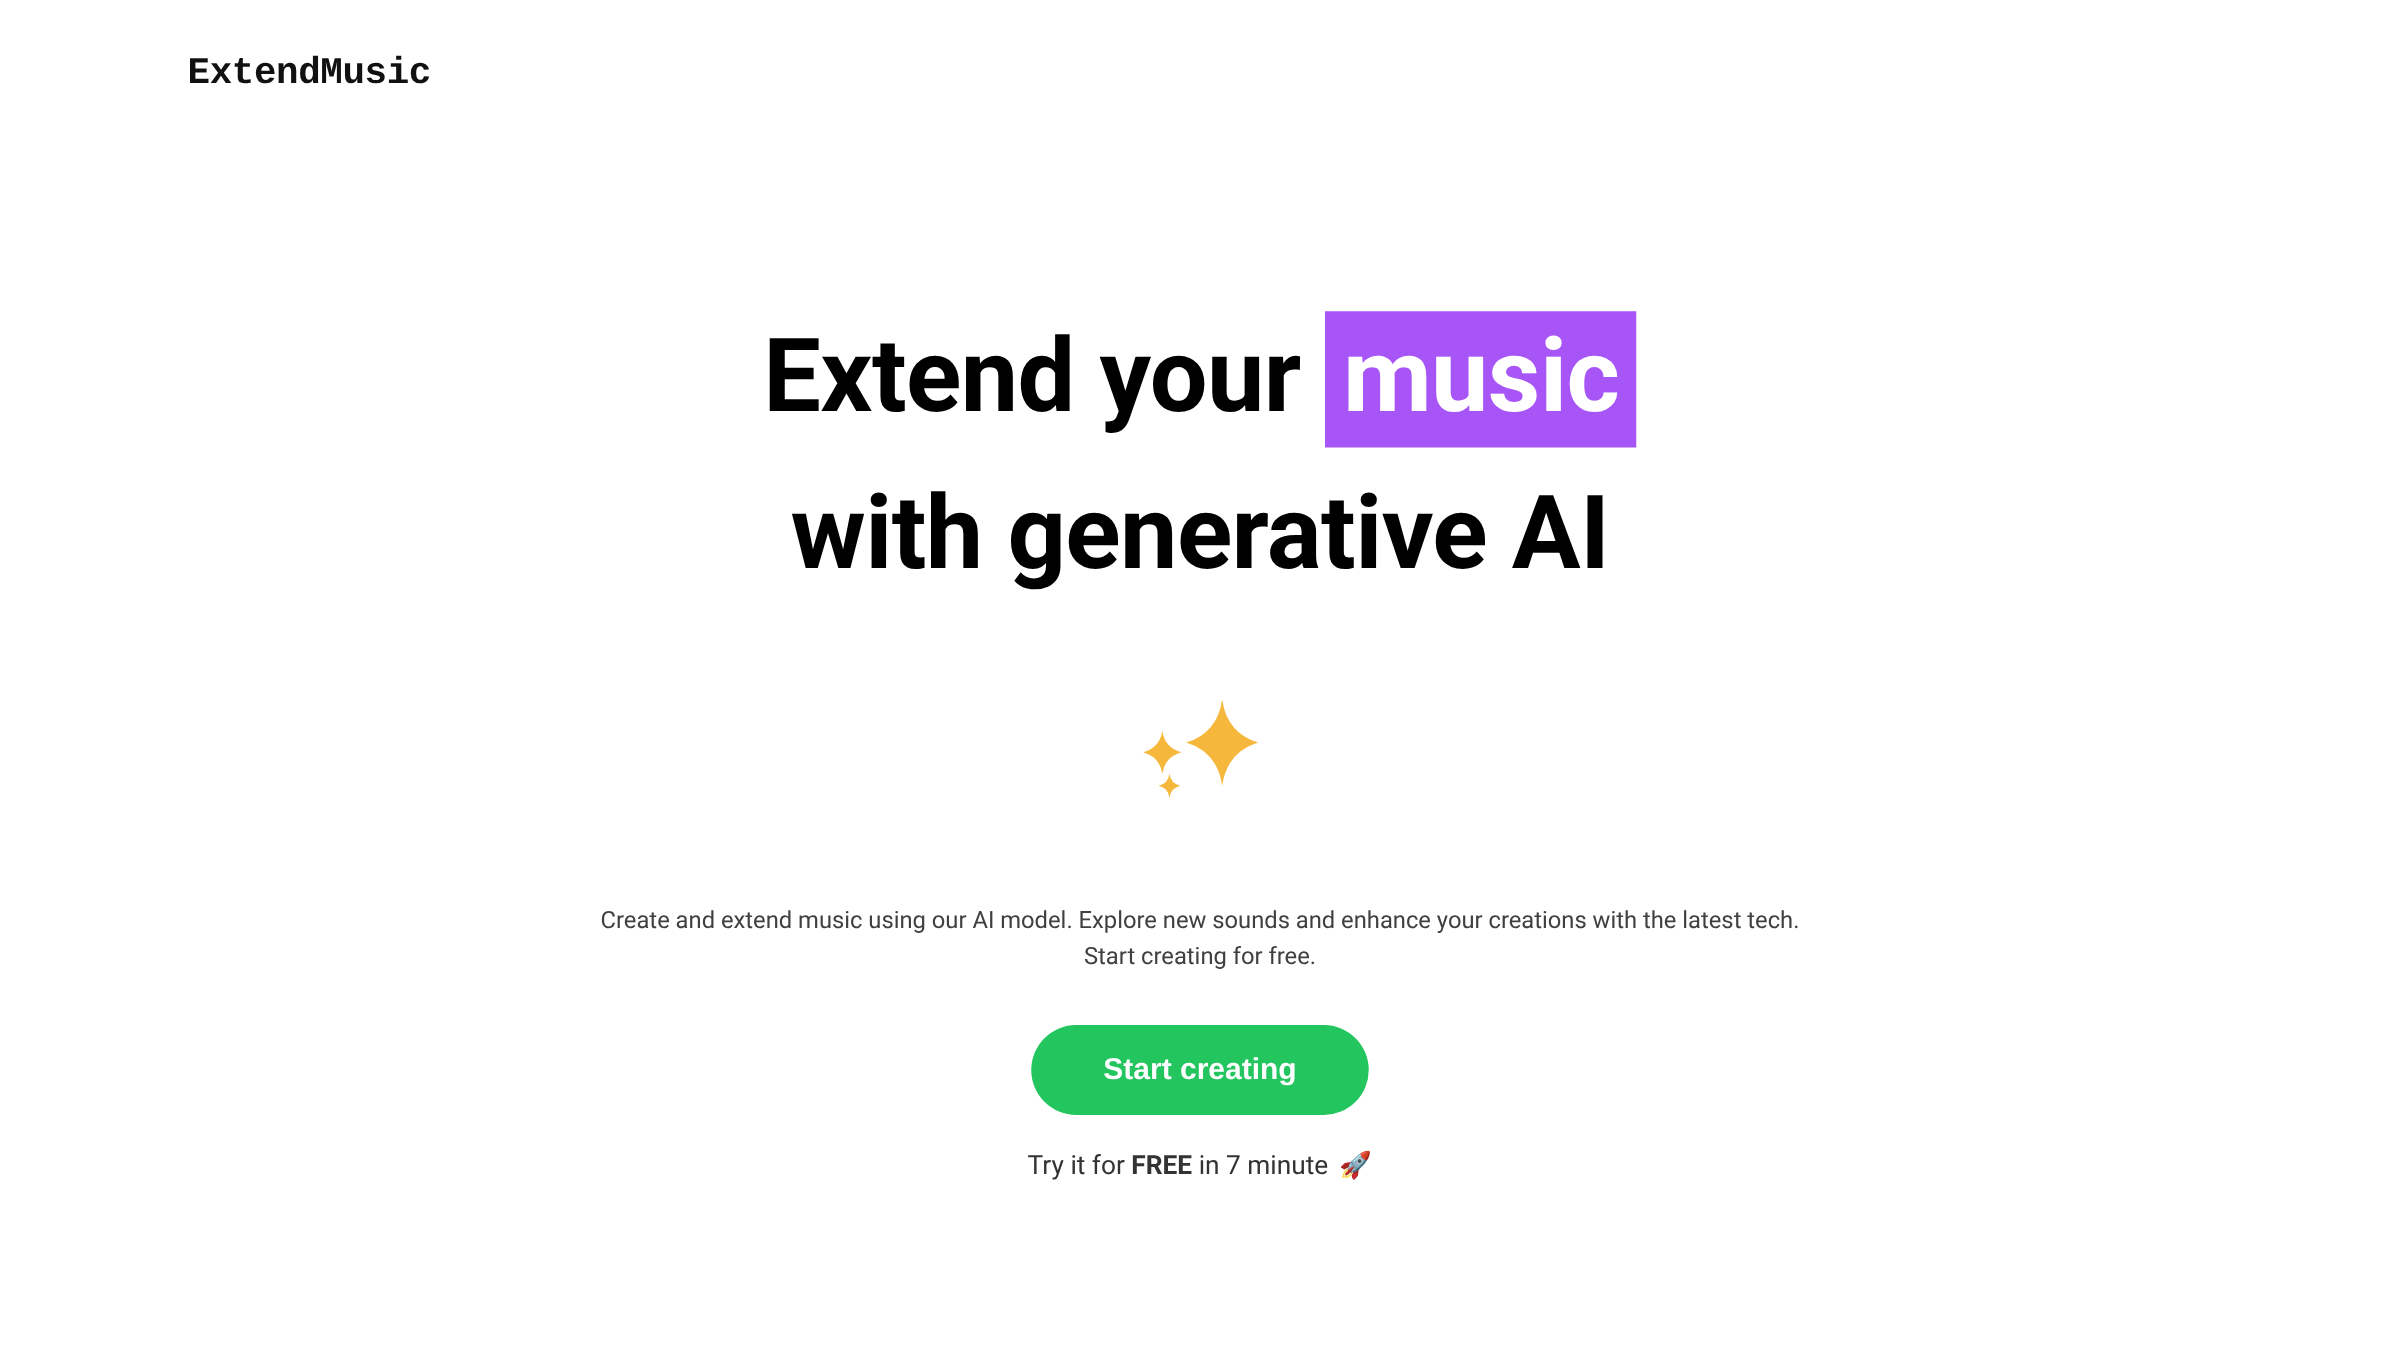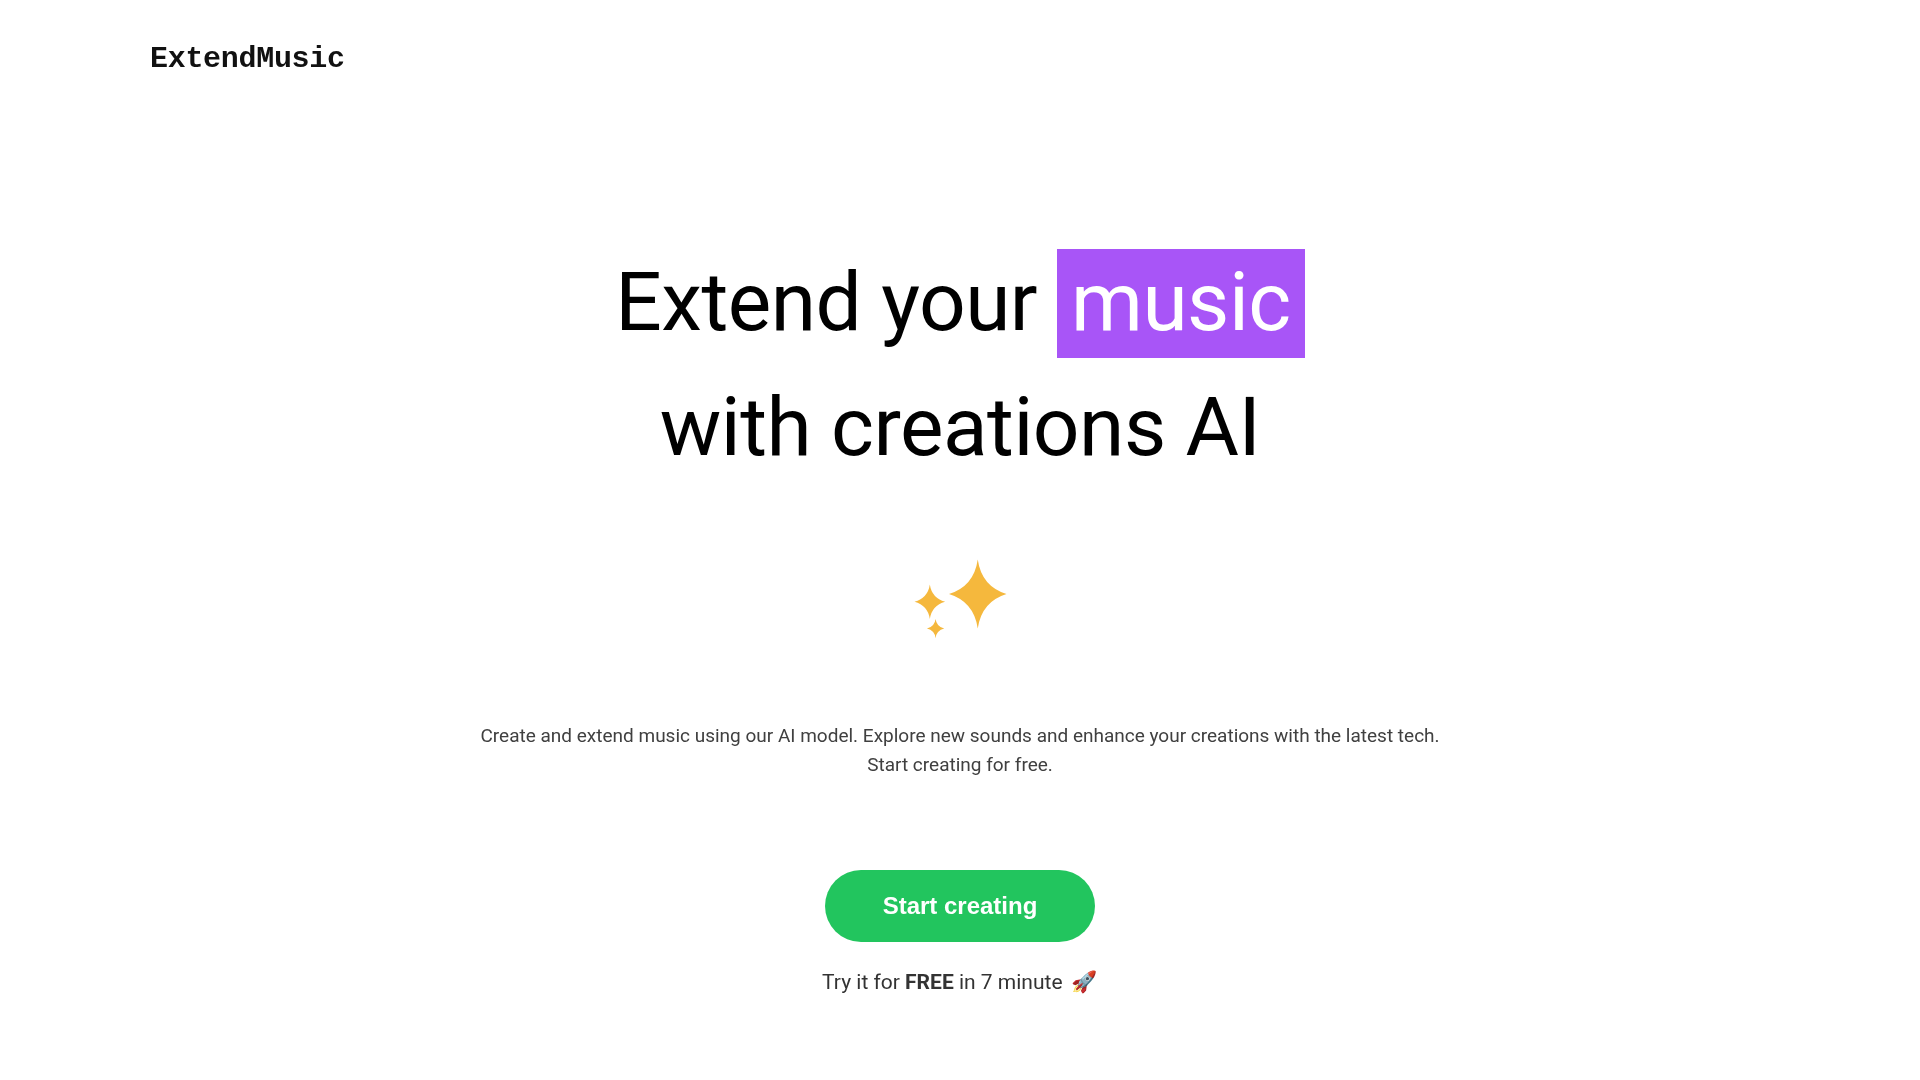--- a/index.html
+++ b/index.html
@@ -30,21 +30,21 @@
     .hero {
       position: absolute;
       top: 240px;
       left: 50%;
       transform: translateX(-50%);
       text-align: center;
       width: 100%;
     }
     .headline {
       font-size: 82px;
-      font-weight: 400;
+      font-weight: 700;
       color: #000000;
       line-height: 1.53;
       letter-spacing: -0.5px;
       display: block;
       text-align: center;
     }
     .headline-line1 {
       display: block;
     }
     .headline-line2 {
@@ -70,21 +70,21 @@
       margin-top: 75px;
       font-size: 19px;
       color: #404040;
       line-height: 1.55;
       max-width: 980px;
       margin-left: auto;
       margin-right: auto;
       font-weight: 400;
     }
     .cta-button {
-      margin-top: 90px;
+      margin-top: 40px;
       display: inline-block;
       background-color: #22c55e;
       color: #ffffff;
       font-size: 24px;
       font-weight: 600;
       padding: 22px 58px;
       border: none;
       border-radius: 999px;
       cursor: pointer;
     }
@@ -106,21 +106,21 @@
 
 <div class="header">
   <div class="logo">ExtendMusic</div>
 </div>
 
 <div class="hero">
   <h1 class="headline">
     <span class="headline-line1">
       <span>Extend your </span><span class="highlight">music</span>
     </span>
-    <span class="headline-line2">with creations AI</span>
+    <span class="headline-line2">with generative AI</span>
   </h1>
 
   <div class="sparkle-container">
     <svg class="sparkle" viewBox="0 0 120 100" fill="#f5b83d">
       <path d="M 78 12 
                Q 82 40 108 48 
                Q 82 56 78 84 
                Q 74 56 48 48 
                Q 74 40 78 12 Z"></path>
       <path d="M 28 38 

